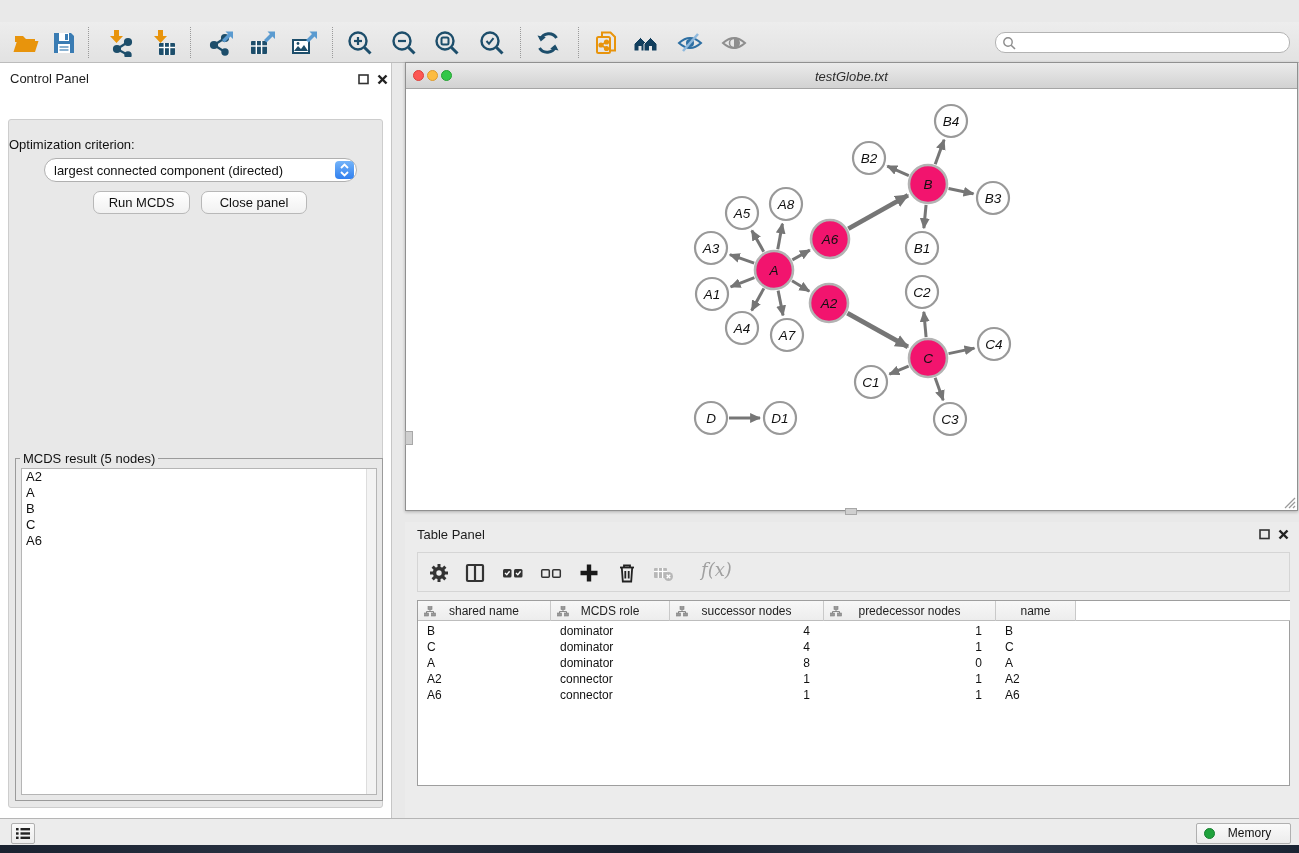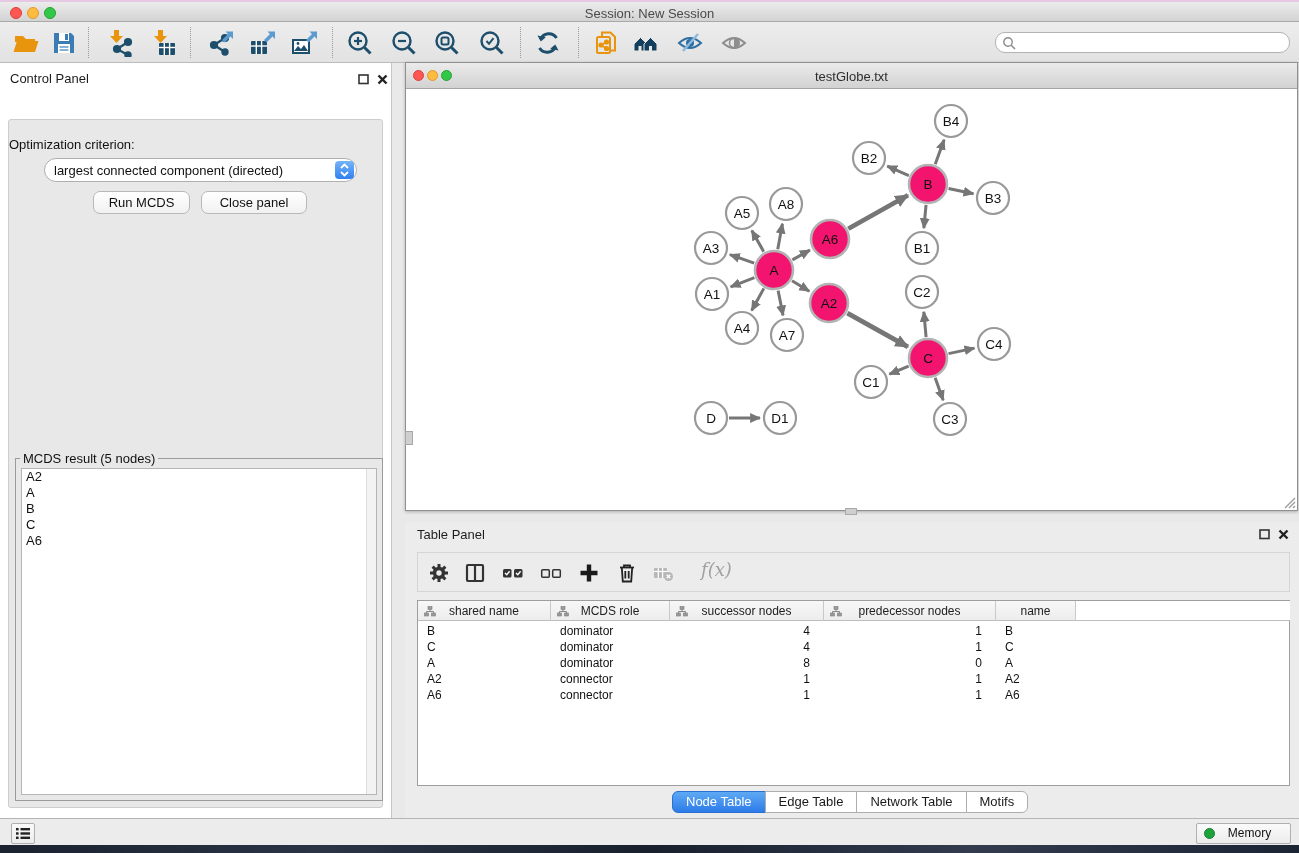--- a/index.html
+++ b/index.html
@@ -50,21 +50,21 @@
   .cp-btn { position:absolute; top:71px; height:23px; background:linear-gradient(#ffffff,#f1f1f1);
     border:1px solid #b8b8b8; border-radius:7px; font-size:13px; color:#111; text-align:center; line-height:21px; cursor:pointer; }
   #mcds-fieldset { position:absolute; left:6px; top:338px; width:368px; height:343px; border:1px solid #9b9b9b; }
   #mcds-legend { position:absolute; left:4px; top:-8px; background:#e8e8e8; padding:0 3px; font-size:13px; color:#111; }
   #mcds-list { position:absolute; left:5px; top:9px; width:356px; height:327px; background:#fff; border:1px solid #b5b5b5; overflow:hidden; }
   #mcds-scroll { position:absolute; right:0; top:0; width:10px; height:100%; background:#f3f3f3; border-left:1px solid #ddd; }
   .mcds-item { font-size:13px; line-height:16px; padding-left:4px; color:#111; cursor:default; }
 
   
   #net-frame { position:absolute; left:405px; top:62px; width:893px; height:449px; background:#404040;
-    border:1px solid #909090; box-shadow:0 1px 3px rgba(0,0,0,.25); }
+    border:1px solid #909090; box-shadow:0 1px 3px rgba(0,0,0,.25);font-style:italic; }
   #net-titlebar { position:absolute; left:0; top:0; width:100%; height:26px;
     background:linear-gradient(#ebebeb,#d2d2d2); border-bottom:1px solid #a5a5a5; }
   #net-titlebar .tl { top:7px; width:11px; height:11px; }
   #net-title { position:absolute; left:0; right:0; top:6px; text-align:center; font-size:13px; color:#2d2d2d; }
   #net-canvas { position:absolute; left:0; top:26px; width:891px; height:421px; background:#fff; }
   .edge-thumb { position:absolute; background:#cfcfcf; border:1px solid #a8a8a8; }
   #resize-grip { position:absolute; right:1px; bottom:1px; }
 
   
   #table-panel { position:absolute; left:405px; top:522px; width:894px; height:296px; background:#ececec; }
@@ -94,26 +94,20 @@
   #memory-dot { position:absolute; left:7px; top:4px; width:11px; height:11px; border-radius:50%; background:#1fa23c; border:1px solid #158030; }
 
   #desktop-strip { position:absolute; left:0; top:845px; width:1299px; height:8px;
     background:linear-gradient(90deg,#1a2230,#2a3444,#18202e,#323c4e,#1a2433); }
 </style>
 </head>
 <body>
 
 <div id="app">
 
-  <div id="titlebar">
-    <span class="tl red" style="left:10px"></span>
-    <span class="tl yel" style="left:27px"></span>
-    <span class="tl grn" style="left:44px"></span>
-    <div id="win-title">Session: New Session</div>
-  </div>
 
   <div id="toolbar">
     <svg class="tbi" style="left:12px" viewBox="0 0 28 28">
       <path fill="#e8940c" d="M3 7 h8 l3 3 h9 v3 H3 z"></path>
       <path fill="#e8940c" d="M1.5 23 L5 12 h21.5 L23 23 z"></path>
     </svg>
     <svg class="tbi" style="left:50px" viewBox="0 0 28 28">
       <path fill="#3a7cb3" d="M4 4 h17 l3 3 v17 H4 z"></path>
       <rect x="9" y="4" width="10" height="8" fill="#fff"></rect>
       <rect x="15" y="5" width="3" height="6" fill="#3a7cb3"></rect>
@@ -558,26 +552,20 @@
           <div class="tr">
             <div class="td" style="width: 133px; text-align: left; padding: 0px 0px 0px 9px;">A6</div>
             <div class="td" style="width: 119px; text-align: left; padding: 0px 0px 0px 9px;">connector</div>
             <div class="td" style="width: 154px; text-align: right; padding: 0px 14px 0px 0px;">1</div>
             <div class="td" style="width: 172px; text-align: right; padding: 0px 14px 0px 0px;">1</div>
             <div class="td" style="width: 80px; text-align: left; padding: 0px 0px 0px 9px;">A6</div>
           </div>
         </div>
     </div>
 
-    <div id="tp-tabs">
-        <div class="seg-tab sel">Node Table</div>
-        <div class="seg-tab">Edge Table</div>
-        <div class="seg-tab">Network Table</div>
-        <div class="seg-tab">Motifs</div>
-      </div>
   </div>
 
   <div id="statusbar">
     <div class="sb-btn" style="left:11px;width:24px">
       <svg width="22" height="19" viewBox="0 0 22 19">
         <g fill="#222">
           <rect x="4" y="4" width="2.6" height="2.4"></rect>
             <rect x="4" y="8.3" width="2.6" height="2.4"></rect>
             <rect x="4" y="12.6" width="2.6" height="2.4"></rect>
           <rect x="8.5" y="4" width="9.5" height="2.4"></rect>

